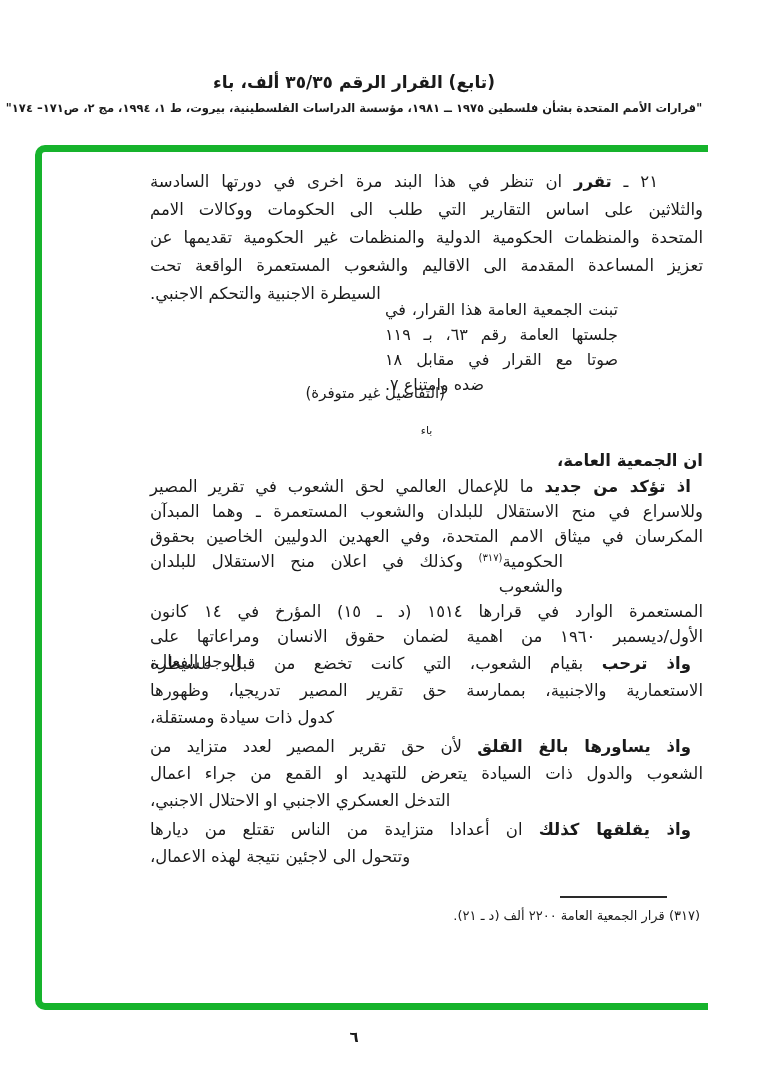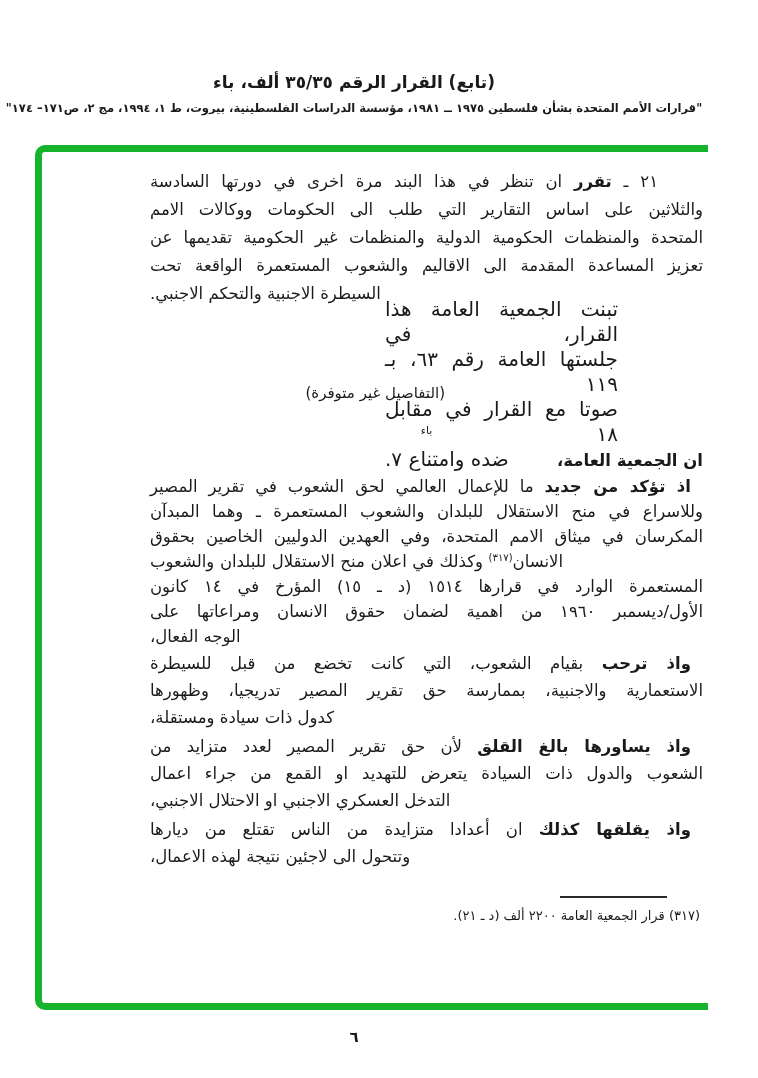--- a/index.html
+++ b/index.html
@@ -23,21 +23,21 @@
   .blk{position:absolute;left:0;width:553px;direction:rtl;}
   .ln{direction:rtl;font-size:16.5px;line-height:28px;color:#1a1a1a;}
   .fl{text-align:justify;text-align-last:justify;}
   .en{text-align:left;}
   .pr12{padding-right:12px;}
   .pr45{padding-right:45px;}
   .pr140{padding-right:140px;}
   .b{font-weight:bold;}
   .blk-p1{top:168px;}
   .blk-adopt{top:297px;right:85px;left:auto;width:233px;}
-  .blk-adopt .ln{line-height:25px;font-size:20px;}
+  .blk-adopt .ln{line-height:25px;font-size:16px;}
   .blk-adopt .last{text-align:left;padding-right:78px;}
   .blk-details{top:384px;}
   .details{direction:rtl;text-align:right;padding-right:258px;font-size:15px;font-weight:normal;}
   .blk-baa{top:424px;text-align:center;font-size:11px;}
   .blk-open{top:451px;text-align:right;padding-right:110px;font-size:16.5px;font-weight:bold;}
   .blk-r1{top:474px;}
   .blk-r1 .ln{line-height:25px;}
   .blk-r2{top:650px;}
   .blk-r2 .ln{line-height:27px;}
   .blk-r3{top:733px;}
@@ -87,21 +87,21 @@
       <div class="details">(التفاصيل غير متوفرة)</div>
     </div>
 
     <div class="blk blk-baa">باء</div>
     <div class="blk blk-open">ان الجمعية العامة،</div>
 
     <div class="blk blk-r1">
       <div class="ln fl pr12"><span class="b">اذ تؤكد من جديد</span><span> ما للإعمال العالمي لحق الشعوب في تقرير المصير</span></div>
       <div class="ln fl">وللاسراع في منح الاستقلال للبلدان والشعوب المستعمرة ـ وهما المبدآن</div>
       <div class="ln fl">المكرسان في ميثاق الامم المتحدة، وفي العهدين الدوليين الخاصين بحقوق</div>
-      <div class="ln fl pr140"><span>الانسان</span><sup class="mark">(٣١٧)</sup><span> وكذلك في اعلان منح الاستقلال للبلدان والشعوب</span></div>
+      <div class="ln fl pr140"><span>الحكومية</span><sup class="mark">(٣١٧)</sup><span> وكذلك في اعلان منح الاستقلال للبلدان والشعوب</span></div>
       <div class="ln fl">المستعمرة الوارد في قرارها ١٥١٤ (د ـ ١٥) المؤرخ في ١٤ كانون</div>
       <div class="ln fl">الأول/ديسمبر ١٩٦٠ من اهمية لضمان حقوق الانسان ومراعاتها على</div>
       <div class="ln en pr12">الوجه الفعال،</div>
     </div>
 
     <div class="blk blk-r2">
       <div class="ln fl pr12"><span class="b">واذ ترحب</span><span> بقيام الشعوب، التي كانت تخضع من قبل للسيطرة</span></div>
       <div class="ln fl">الاستعمارية والاجنبية، بممارسة حق تقرير المصير تدريجيا، وظهورها</div>
       <div class="ln en">كدول ذات سيادة ومستقلة،</div>
     </div>

